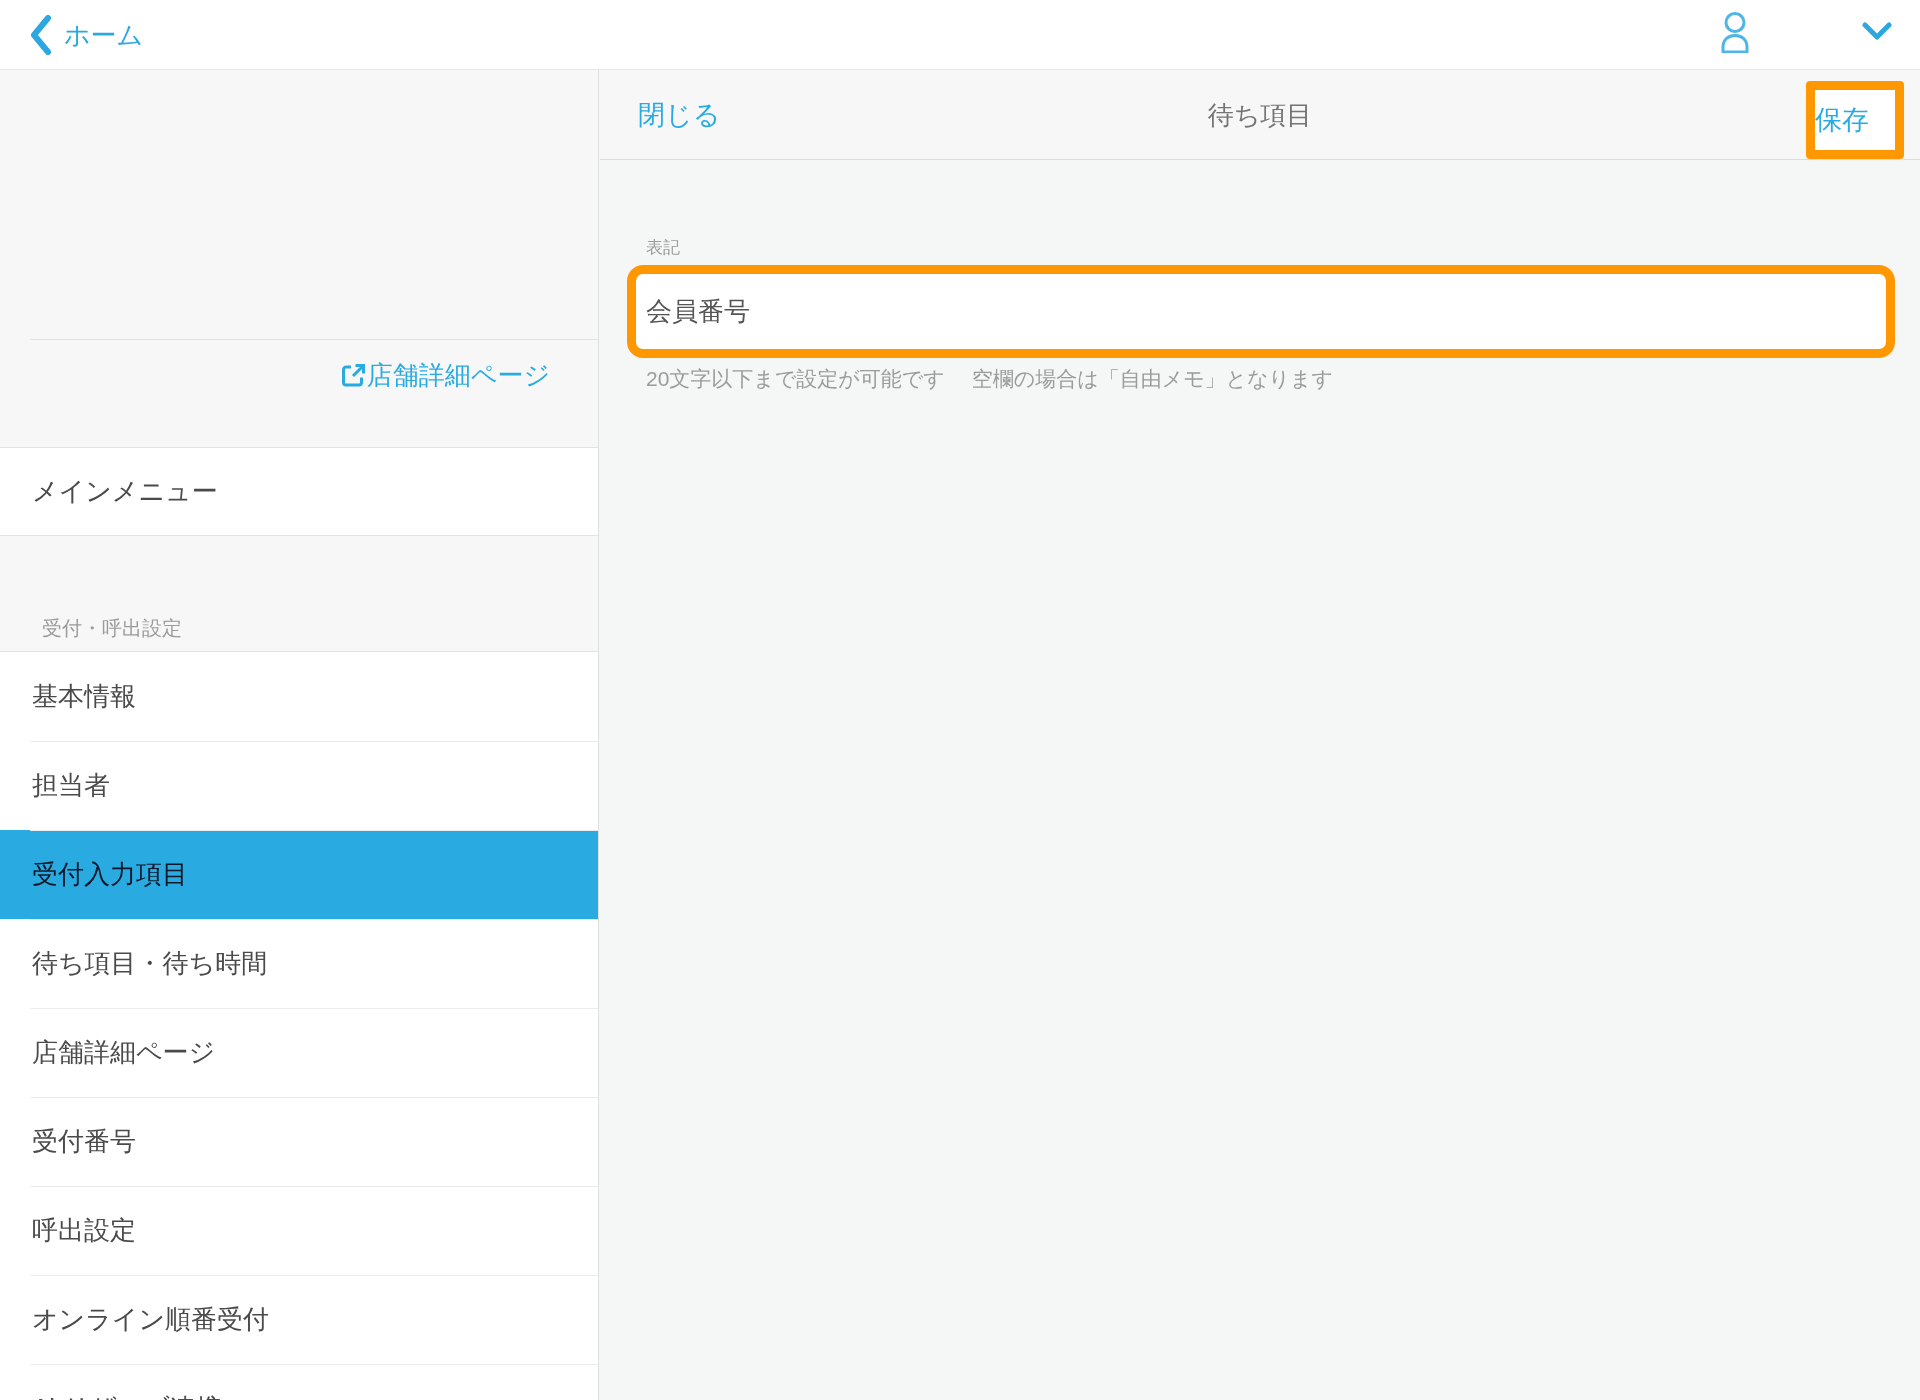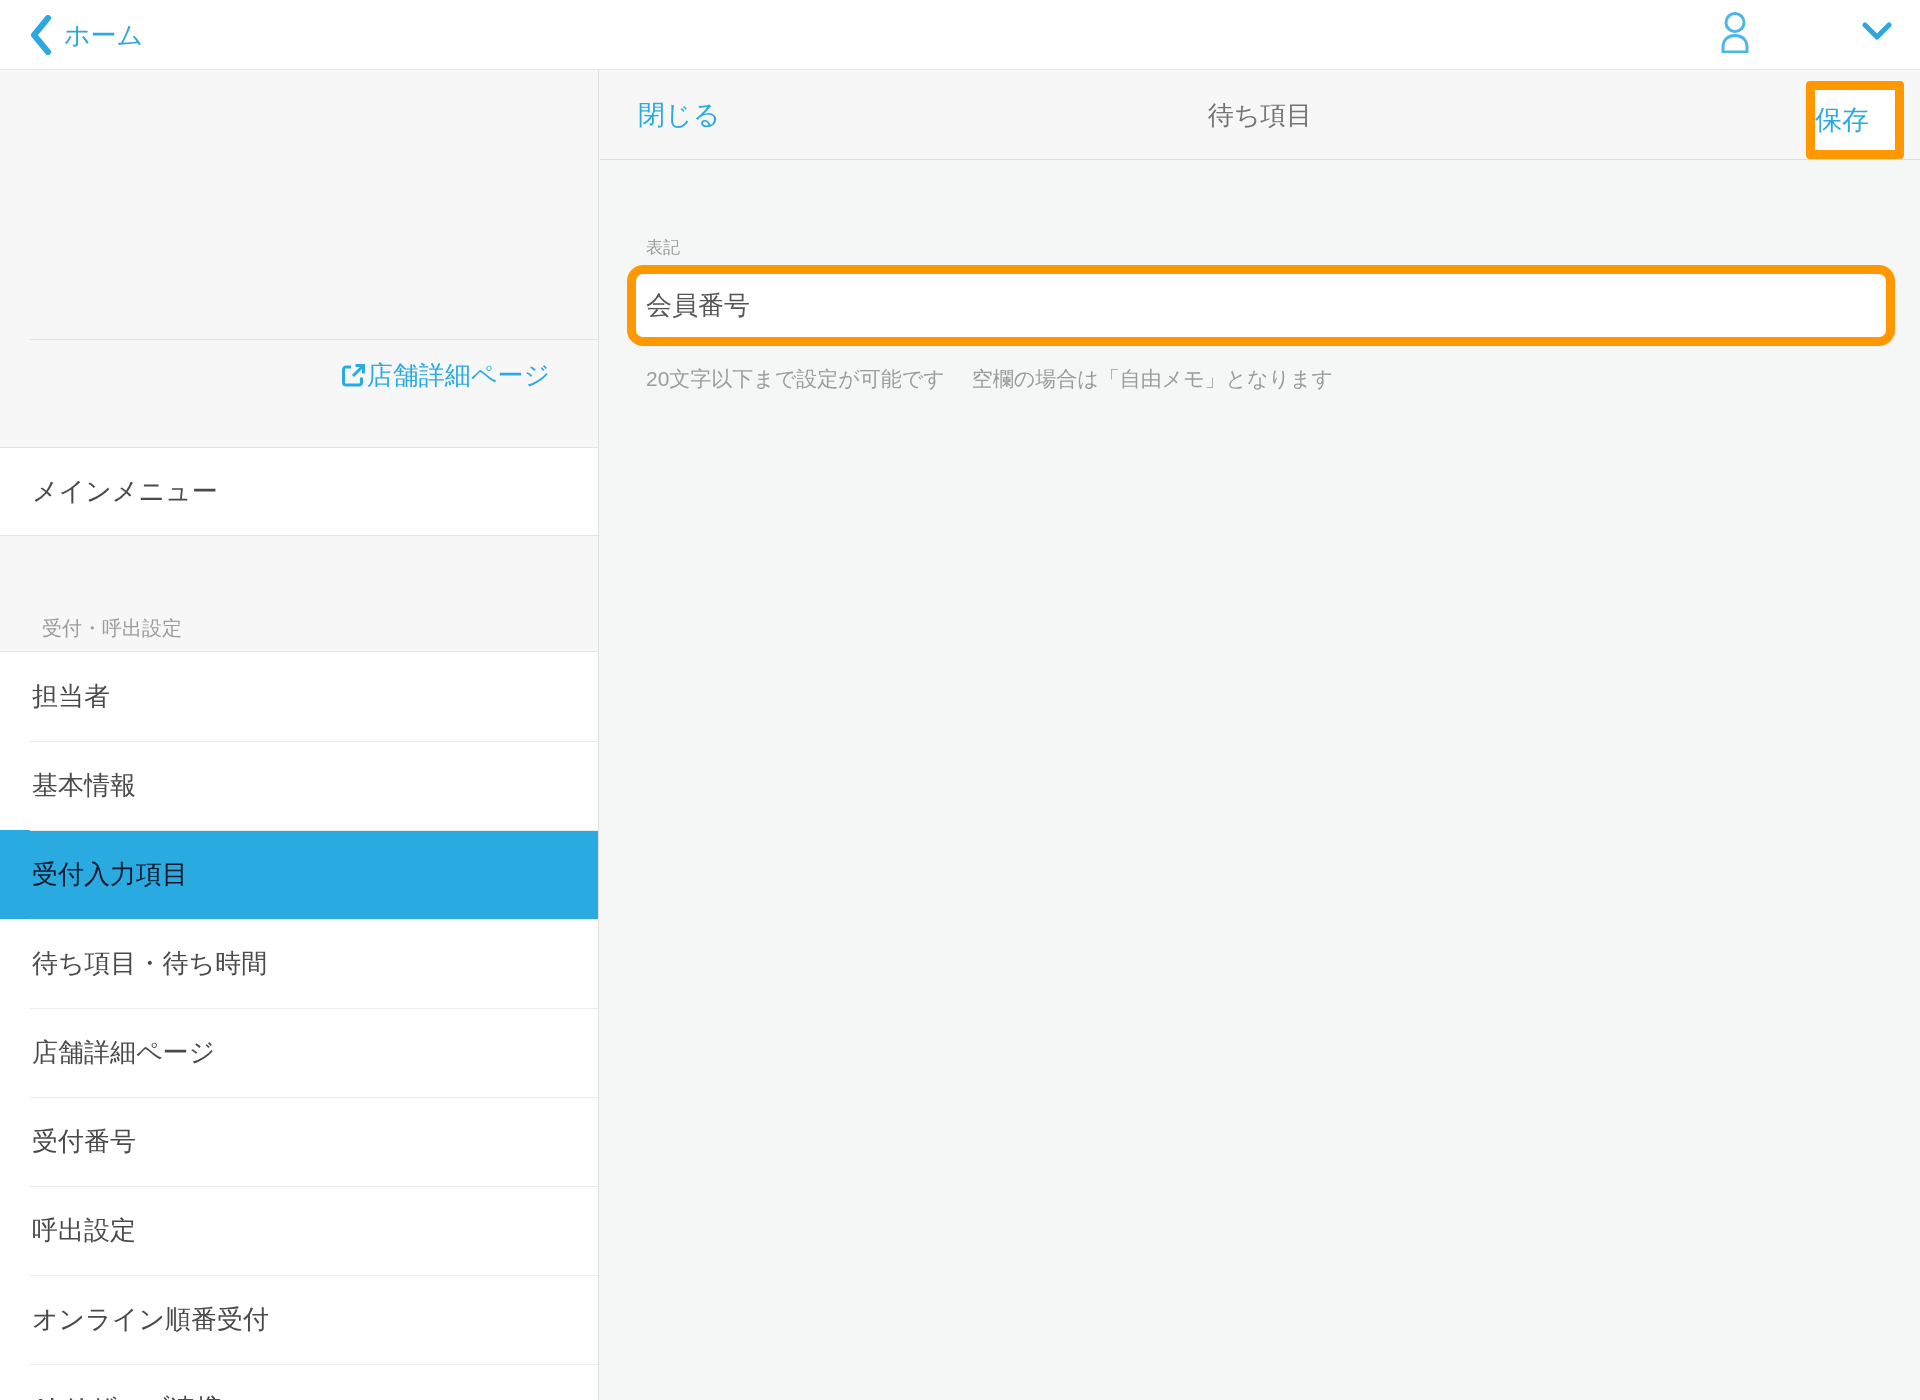--- a/index.html
+++ b/index.html
@@ -73,21 +73,21 @@
   .save-annotation {
     position:absolute; right:16px; top:11px; width:98px; height:78px;
     border:9px solid #ff9800; border-radius:4px; background:#ffffff;
     display:flex; align-items:center; justify-content:flex-start;
   }
   .save-btn { color:#29abe2; font-size:27px; cursor:pointer; }
 
   .modal-body { position:relative; height:100%; }
   .field-label { position:absolute; left:46px; top:76px; font-size:17px; color:#9b9b9b; }
   .input-annotation {
-    position:absolute; left:27px; top:105px; width:1268px; height:81px;
+    position:absolute; left:27px; top:105px; width:1268px; height:93px;
     border:9px solid #ff9800; border-radius:16px; background:#ffffff;
     display:flex; align-items:center;
   }
   .input-annotation input {
     width:100%; height:100%; border:none; outline:none; background:transparent;
     font-family:inherit; font-size:26px; color:#555555; padding-left:10px;
   }
   .helper-text {
     position:absolute; left:46px; top:205px;
     font-size:21px; color:#9b9b9b; white-space:pre;
@@ -134,24 +134,24 @@
   <div class="menu-row main-menu">
     <span>メインメニュー</span>
   </div>
 
   <div class="section-gap">
     <div class="section-label">受付・呼出設定</div>
   </div>
 
   <nav class="menu-list">
     <div class="menu-row">
-        <span>担当者</span>
+        <span>基本情報</span>
       </div>
     <div class="menu-row">
-        <span>基本情報</span>
+        <span>担当者</span>
       </div>
     <div class="menu-row selected">
         <span>受付入力項目</span>
       </div>
     <div class="menu-row">
         <span>待ち項目・待ち時間</span>
       </div>
     <div class="menu-row">
         <span>店舗詳細ページ</span>
       </div>

